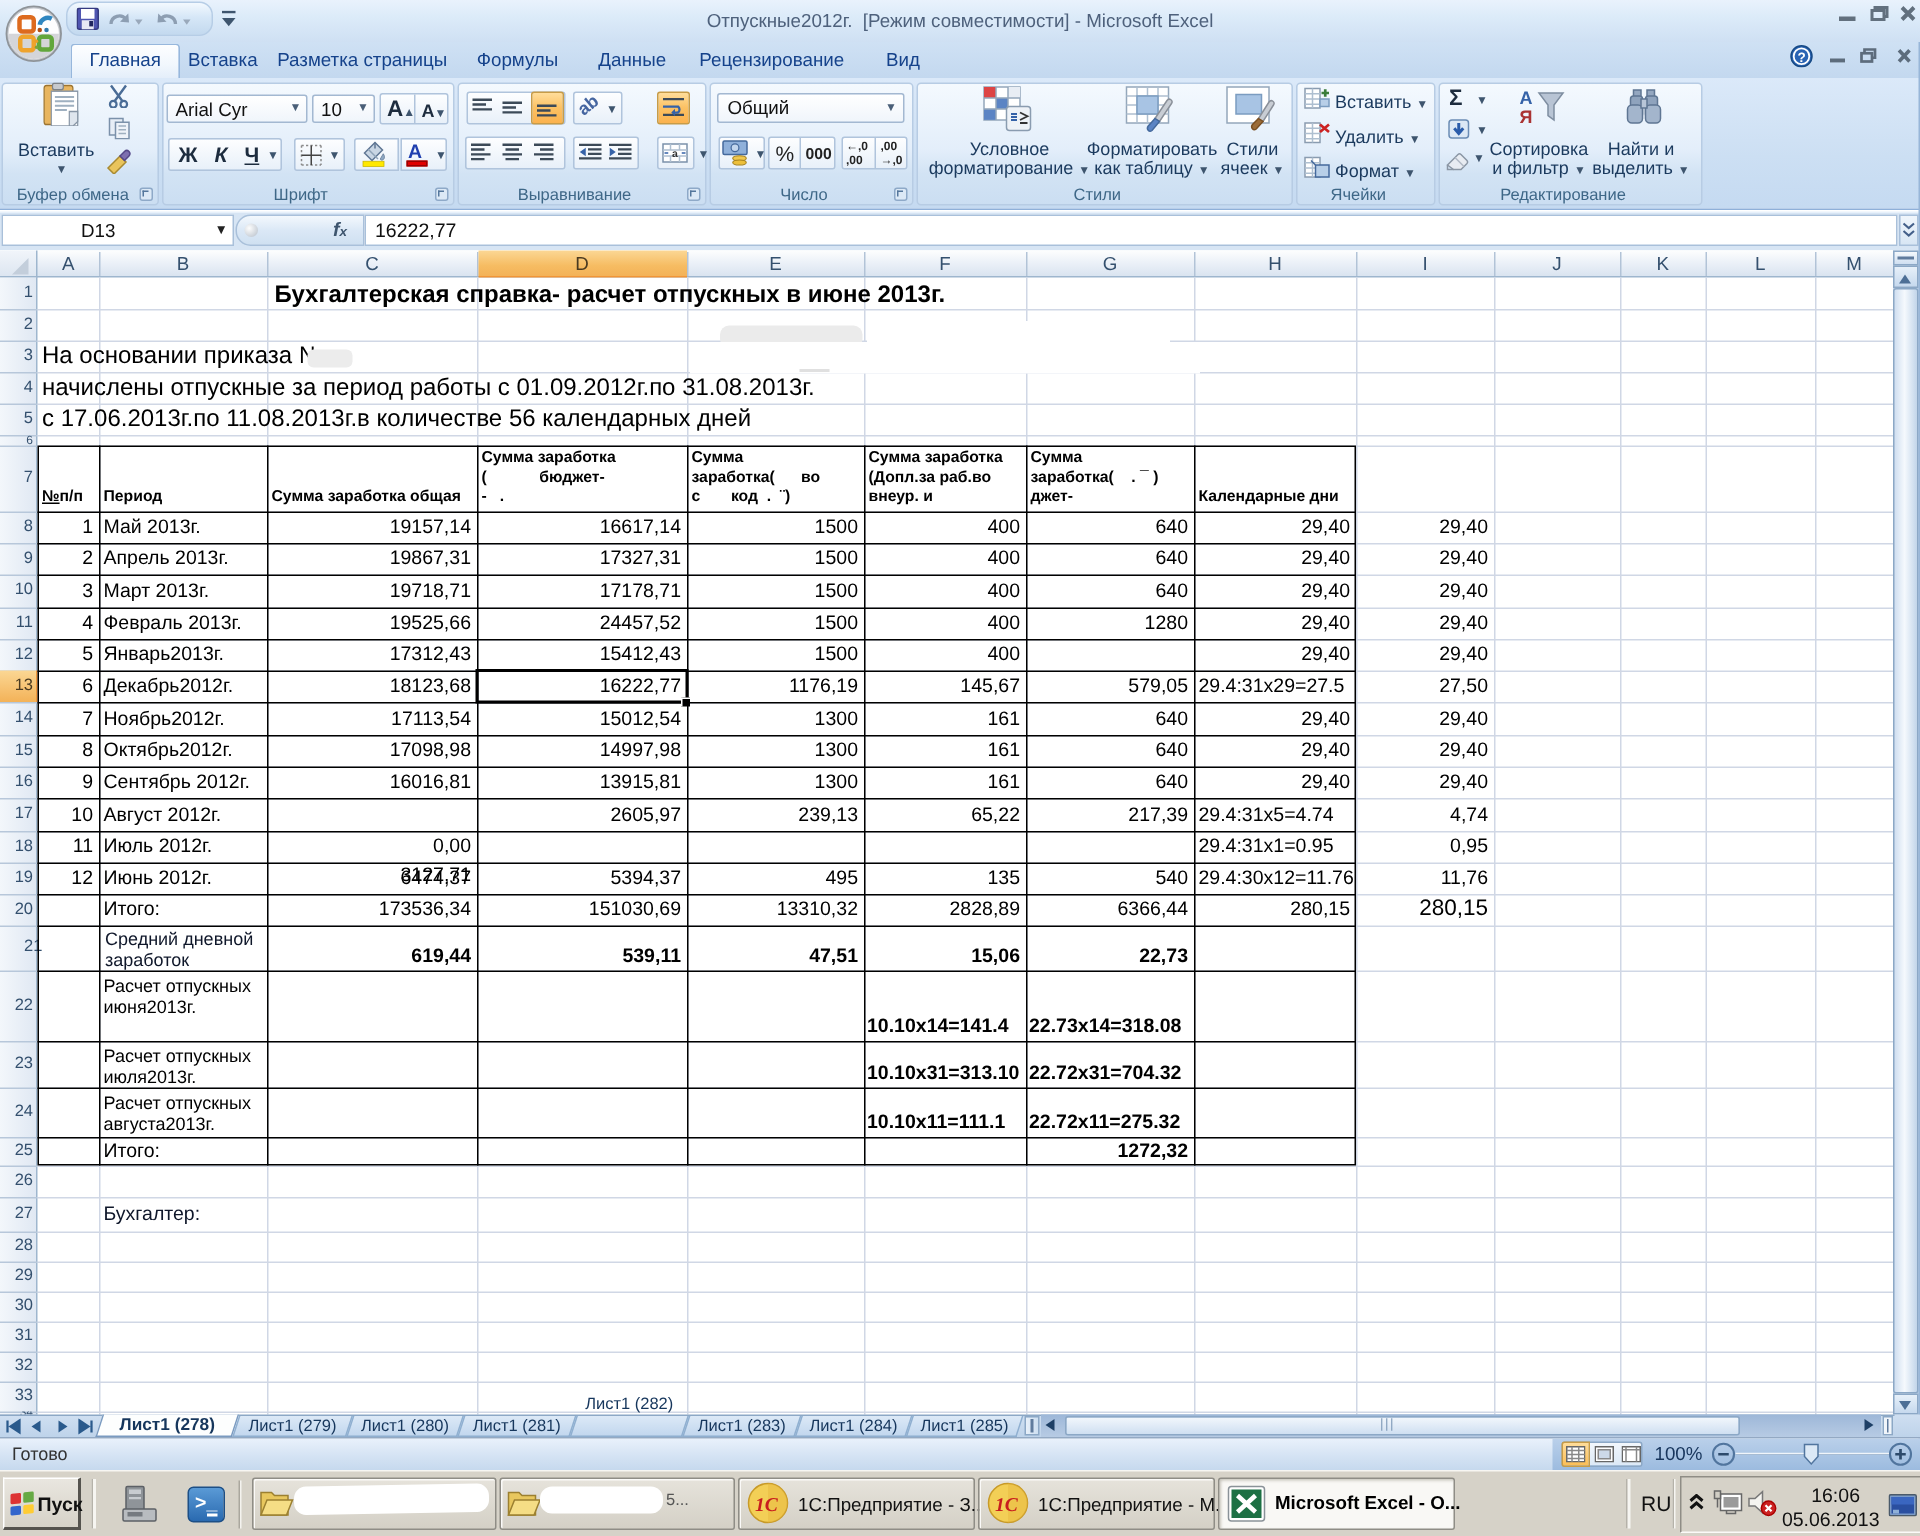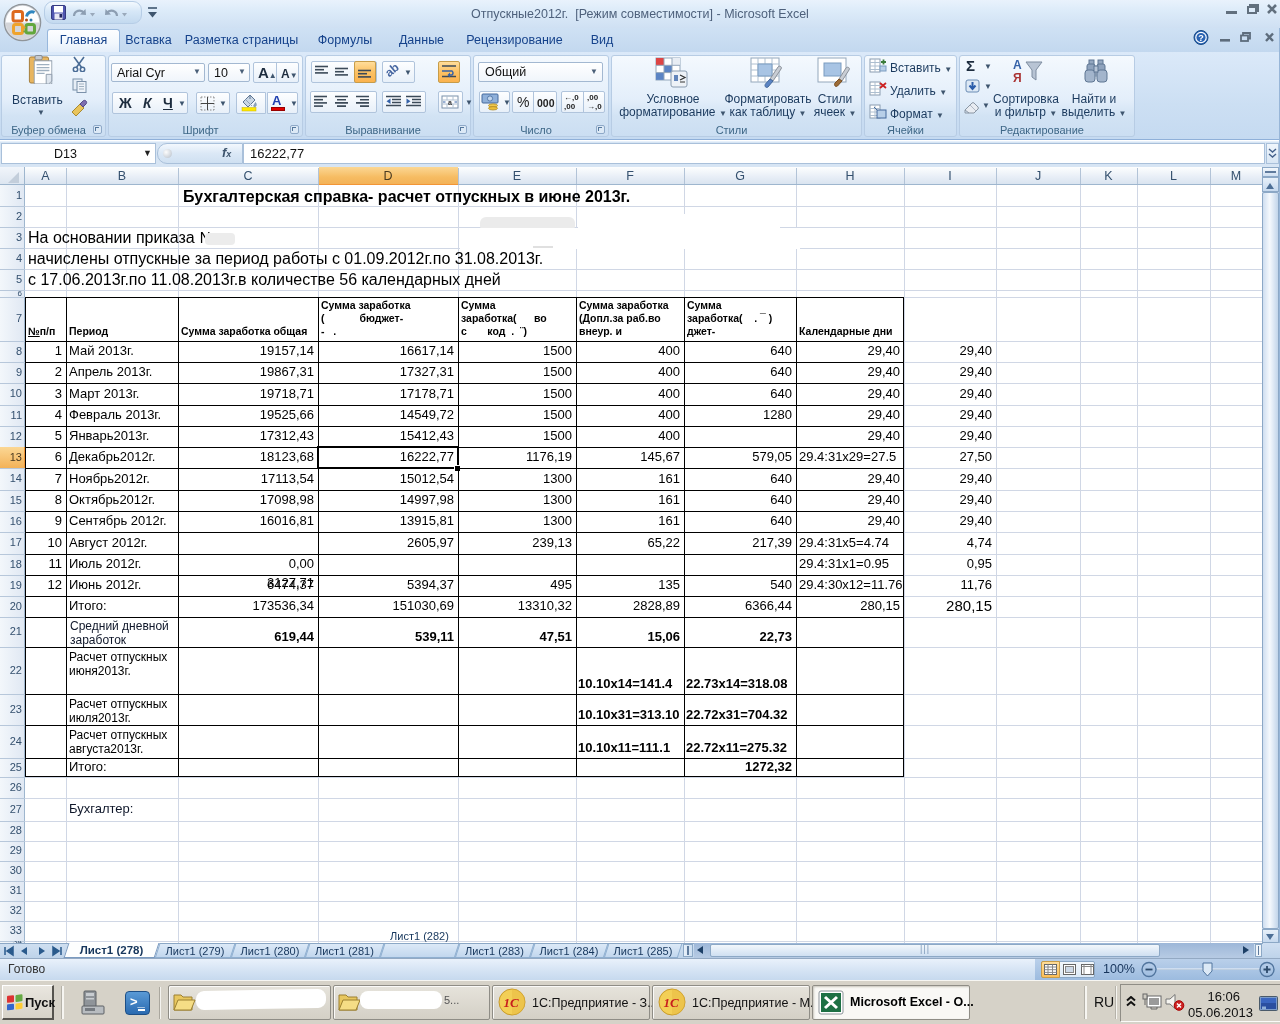--- a/index.html
+++ b/index.html
@@ -415,21 +415,21 @@
 <div class="tx" style="left:0;top:511px;width:22px;height:21px;text-align:right;font-size:11px;line-height:20px;color:#34506e;overflow:hidden;">16</div>
 <div class="ab" style="left:0;top:554px;width:25px;height:1px;background:#b7c7da;"></div>
 <div class="tx" style="left:0;top:532px;width:22px;height:22px;text-align:right;font-size:11px;line-height:21px;color:#34506e;overflow:hidden;">17</div>
 <div class="ab" style="left:0;top:575px;width:25px;height:1px;background:#b7c7da;"></div>
 <div class="tx" style="left:0;top:554px;width:22px;height:21px;text-align:right;font-size:11px;line-height:20px;color:#34506e;overflow:hidden;">18</div>
 <div class="ab" style="left:0;top:596px;width:25px;height:1px;background:#b7c7da;"></div>
 <div class="tx" style="left:0;top:575px;width:22px;height:21px;text-align:right;font-size:11px;line-height:20px;color:#34506e;overflow:hidden;">19</div>
 <div class="ab" style="left:0;top:617px;width:25px;height:1px;background:#b7c7da;"></div>
 <div class="tx" style="left:0;top:596px;width:22px;height:21px;text-align:right;font-size:11px;line-height:20px;color:#34506e;overflow:hidden;">20</div>
 <div class="ab" style="left:0;top:647px;width:25px;height:1px;background:#b7c7da;"></div>
-<div class="tx" style="left:0;top:617px;width:22px;height:30px;text-align:right;font-size:11px;line-height:29px;color:#34506e;overflow:hidden;">21</div>
+<div class="tx" style="left:16px;top:617px;width:22px;height:30px;text-align:left;font-size:11px;line-height:29px;color:#34506e;overflow:hidden;">21</div>
 <div class="ab" style="left:0;top:694px;width:25px;height:1px;background:#b7c7da;"></div>
 <div class="tx" style="left:0;top:647px;width:22px;height:47px;text-align:right;font-size:11px;line-height:46px;color:#34506e;overflow:hidden;">22</div>
 <div class="ab" style="left:0;top:725px;width:25px;height:1px;background:#b7c7da;"></div>
 <div class="tx" style="left:0;top:694px;width:22px;height:31px;text-align:right;font-size:11px;line-height:30px;color:#34506e;overflow:hidden;">23</div>
 <div class="ab" style="left:0;top:758px;width:25px;height:1px;background:#b7c7da;"></div>
 <div class="tx" style="left:0;top:725px;width:22px;height:33px;text-align:right;font-size:11px;line-height:32px;color:#34506e;overflow:hidden;">24</div>
 <div class="ab" style="left:0;top:777px;width:25px;height:1px;background:#b7c7da;"></div>
 <div class="tx" style="left:0;top:758px;width:22px;height:19px;text-align:right;font-size:11px;line-height:18px;color:#34506e;overflow:hidden;">25</div>
 <div class="ab" style="left:0;top:798px;width:25px;height:1px;background:#b7c7da;"></div>
 <div class="tx" style="left:0;top:777px;width:22px;height:21px;text-align:right;font-size:11px;line-height:20px;color:#34506e;overflow:hidden;">26</div>
@@ -560,21 +560,21 @@
 <div class="tx" style="left:178px;top:383px;width:136px;height:22px;line-height:21px;text-align:right;font-size:13px;font-weight:normal;color:#000;">19718,71</div>
 <div class="tx" style="left:318px;top:383px;width:136px;height:22px;line-height:21px;text-align:right;font-size:13px;font-weight:normal;color:#000;">17178,71</div>
 <div class="tx" style="left:458px;top:383px;width:114px;height:22px;line-height:21px;text-align:right;font-size:13px;font-weight:normal;color:#000;">1500</div>
 <div class="tx" style="left:576px;top:383px;width:104px;height:22px;line-height:21px;text-align:right;font-size:13px;font-weight:normal;color:#000;">400</div>
 <div class="tx" style="left:684px;top:383px;width:108px;height:22px;line-height:21px;text-align:right;font-size:13px;font-weight:normal;color:#000;">640</div>
 <div class="tx" style="left:796px;top:383px;width:104px;height:22px;line-height:21px;text-align:right;font-size:13px;font-weight:normal;color:#000;">29,40</div>
 <div class="tx" style="left:904px;top:383px;width:88px;height:22px;line-height:21px;text-align:right;font-size:13px;font-weight:normal;color:#000;">29,40</div>
 <div class="tx" style="left:25px;top:405px;width:37px;height:21px;line-height:20px;text-align:right;font-size:13px;font-weight:normal;color:#000;">4</div>
 <div class="tx" style="left:69px;top:405px;height:21px;line-height:20px;font-size:13px;font-weight:normal;color:#000;">Февраль 2013г.</div>
 <div class="tx" style="left:178px;top:405px;width:136px;height:21px;line-height:20px;text-align:right;font-size:13px;font-weight:normal;color:#000;">19525,66</div>
-<div class="tx" style="left:318px;top:405px;width:136px;height:21px;line-height:20px;text-align:right;font-size:13px;font-weight:normal;color:#000;">14549,72</div>
+<div class="tx" style="left:318px;top:405px;width:136px;height:21px;line-height:20px;text-align:right;font-size:13px;font-weight:normal;color:#000;">24457,52</div>
 <div class="tx" style="left:458px;top:405px;width:114px;height:21px;line-height:20px;text-align:right;font-size:13px;font-weight:normal;color:#000;">1500</div>
 <div class="tx" style="left:576px;top:405px;width:104px;height:21px;line-height:20px;text-align:right;font-size:13px;font-weight:normal;color:#000;">400</div>
 <div class="tx" style="left:684px;top:405px;width:108px;height:21px;line-height:20px;text-align:right;font-size:13px;font-weight:normal;color:#000;">1280</div>
 <div class="tx" style="left:796px;top:405px;width:104px;height:21px;line-height:20px;text-align:right;font-size:13px;font-weight:normal;color:#000;">29,40</div>
 <div class="tx" style="left:904px;top:405px;width:88px;height:21px;line-height:20px;text-align:right;font-size:13px;font-weight:normal;color:#000;">29,40</div>
 <div class="tx" style="left:25px;top:426px;width:37px;height:21px;line-height:20px;text-align:right;font-size:13px;font-weight:normal;color:#000;">5</div>
 <div class="tx" style="left:69px;top:426px;height:21px;line-height:20px;font-size:13px;font-weight:normal;color:#000;">Январь2013г.</div>
 <div class="tx" style="left:178px;top:426px;width:136px;height:21px;line-height:20px;text-align:right;font-size:13px;font-weight:normal;color:#000;">17312,43</div>
 <div class="tx" style="left:318px;top:426px;width:136px;height:21px;line-height:20px;text-align:right;font-size:13px;font-weight:normal;color:#000;">15412,43</div>
 <div class="tx" style="left:458px;top:426px;width:114px;height:21px;line-height:20px;text-align:right;font-size:13px;font-weight:normal;color:#000;">1500</div>

